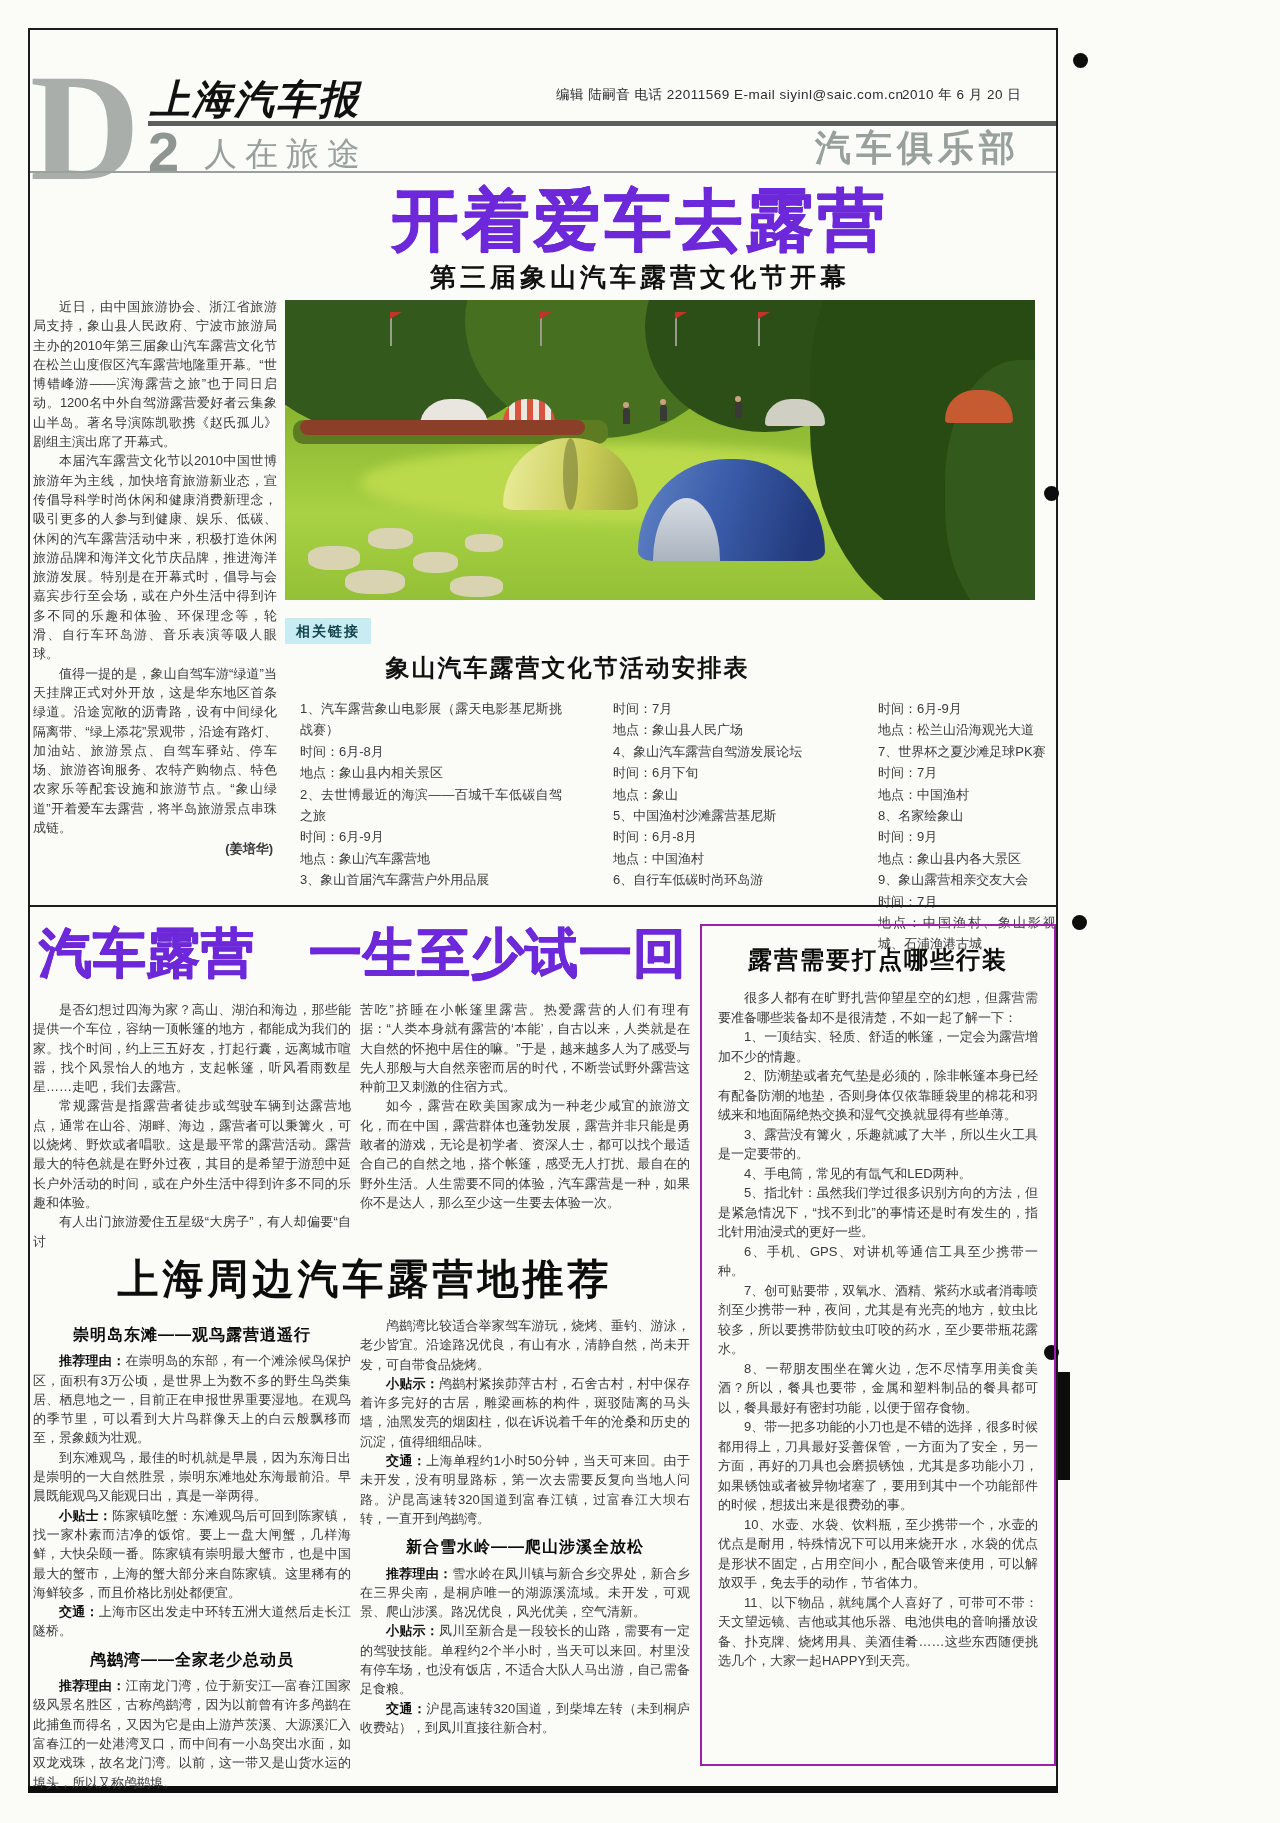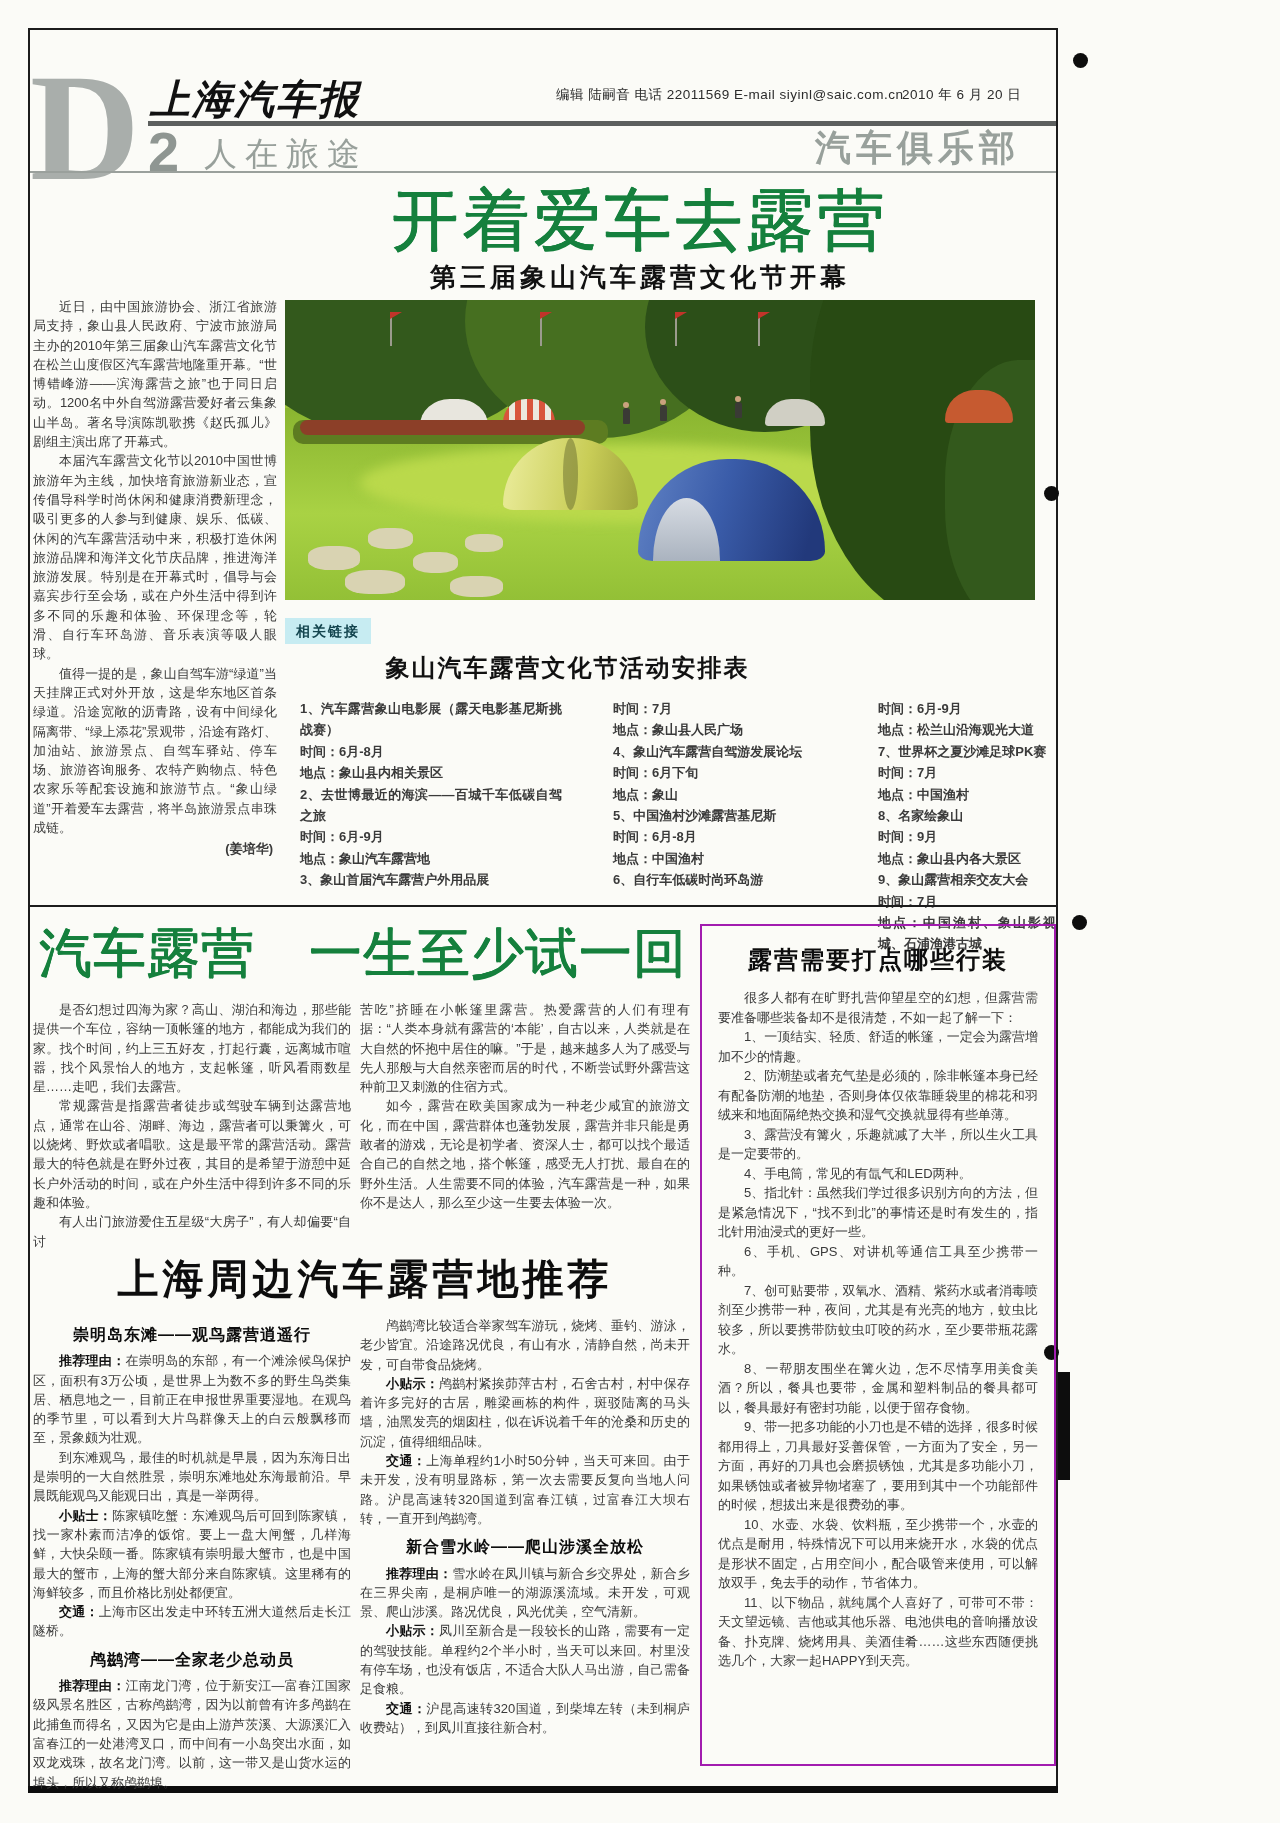--- a/index.html
+++ b/index.html
@@ -20,21 +20,21 @@
             font-weight:bold;font-size:40px;color:#111;letter-spacing:2px;}
   .ed-line{left:556px;top:86px;font-size:13.5px;color:#2b2b2b;letter-spacing:.5px;}
   .ed-date{left:902px;top:86px;font-size:13.5px;color:#2b2b2b;letter-spacing:.5px;}
   .rule-gray{left:148px;top:121px;width:908px;height:5px;background:#5c5f5e;}
   .page-num{left:148px;top:124px;font-size:56px;font-weight:bold;color:#8f9692;line-height:1;}
   .section-name{left:204px;top:132px;font-size:33px;color:#98a09b;letter-spacing:8px;}
   .club-name{left:690px;top:124px;width:330px;text-align:right;font-family:"Liberation Serif",serif;
              font-weight:bold;font-size:36px;color:#98a09b;letter-spacing:5px;}
   .rule-gray2{left:30px;top:171px;width:1026px;height:2px;background:#9aa09c;}
   
-  .h-black{font-weight:400;color:#15803d;text-shadow:.6px 0 currentColor,-.6px 0 currentColor,0 .6px currentColor;}
+  .h-black{font-weight:700;color:#6d28d9;text-shadow:.6px 0 currentColor,-.6px 0 currentColor,0 .6px currentColor;}
   .headline1{left:220px;top:186px;width:840px;text-align:center;font-size:67px;line-height:1;letter-spacing:4px;}
   .subhead1{left:220px;top:260px;width:840px;text-align:center;font-size:26px;font-weight:bold;
             letter-spacing:4px;color:#111;}
   
   .col{font-size:13px;line-height:19.3px;color:#3a3a3a;text-align:justify;}
   .body-p{margin:0;text-indent:2em;}
   .body-p.noindent{text-indent:0;}
   .lbl{color:#111;font-weight:bold;}
   .byline{margin:2px 0 0;text-align:right;font-weight:bold;padding-right:4px;}
   .a1col{left:33px;top:297px;width:244px;}
@@ -67,21 +67,21 @@
                   background:linear-gradient(#d7dce3,#aab3bf);}
   .stone{background:#d9d3b2;border-radius:40%;}
   .person{width:7px;height:16px;background:#3a3a35;border-radius:3px 3px 1px 1px;}
   .head{width:6px;height:6px;background:#caa27e;border-radius:50%;margin:-6px 0 0 0;}
   
   .badge{left:285px;top:618px;width:86px;height:26px;background:#c7ecf2;color:#13444e;
          font-size:14px;font-weight:bold;text-align:center;line-height:26px;letter-spacing:2px;}
   .sched-title{left:285px;top:652px;width:565px;text-align:center;font-size:24px;font-weight:bold;
                letter-spacing:2px;color:#111;}
   .schcol{font-size:13px;line-height:21.4px;color:#3a3a3a;text-align:justify;}
-  .sch{margin:0;font-weight:bold;}
+  .sch{margin:0;}
   .divider{left:28px;top:905px;width:1030px;height:2px;background:#1c1c1c;}
   
   .headline2{left:33px;top:924px;width:660px;text-align:center;font-size:53px;line-height:1.1;letter-spacing:1px;}
   .fcol1{left:33px;top:1000px;width:318px;}
   .fcol2{left:360px;top:1000px;width:330px;}
   
   .gearbox{left:700px;top:924px;width:356px;height:842px;border:2px solid #a21caf;box-sizing:border-box;
            padding:14px 16px;}
   .gear-h{margin:4px 0 12px;text-align:center;font-size:24px;font-weight:bold;letter-spacing:2px;color:#0d0d0d;}
   .gearbox .body-p{font-size:13px;line-height:19.5px;color:#3a3a3a;text-align:justify;}

